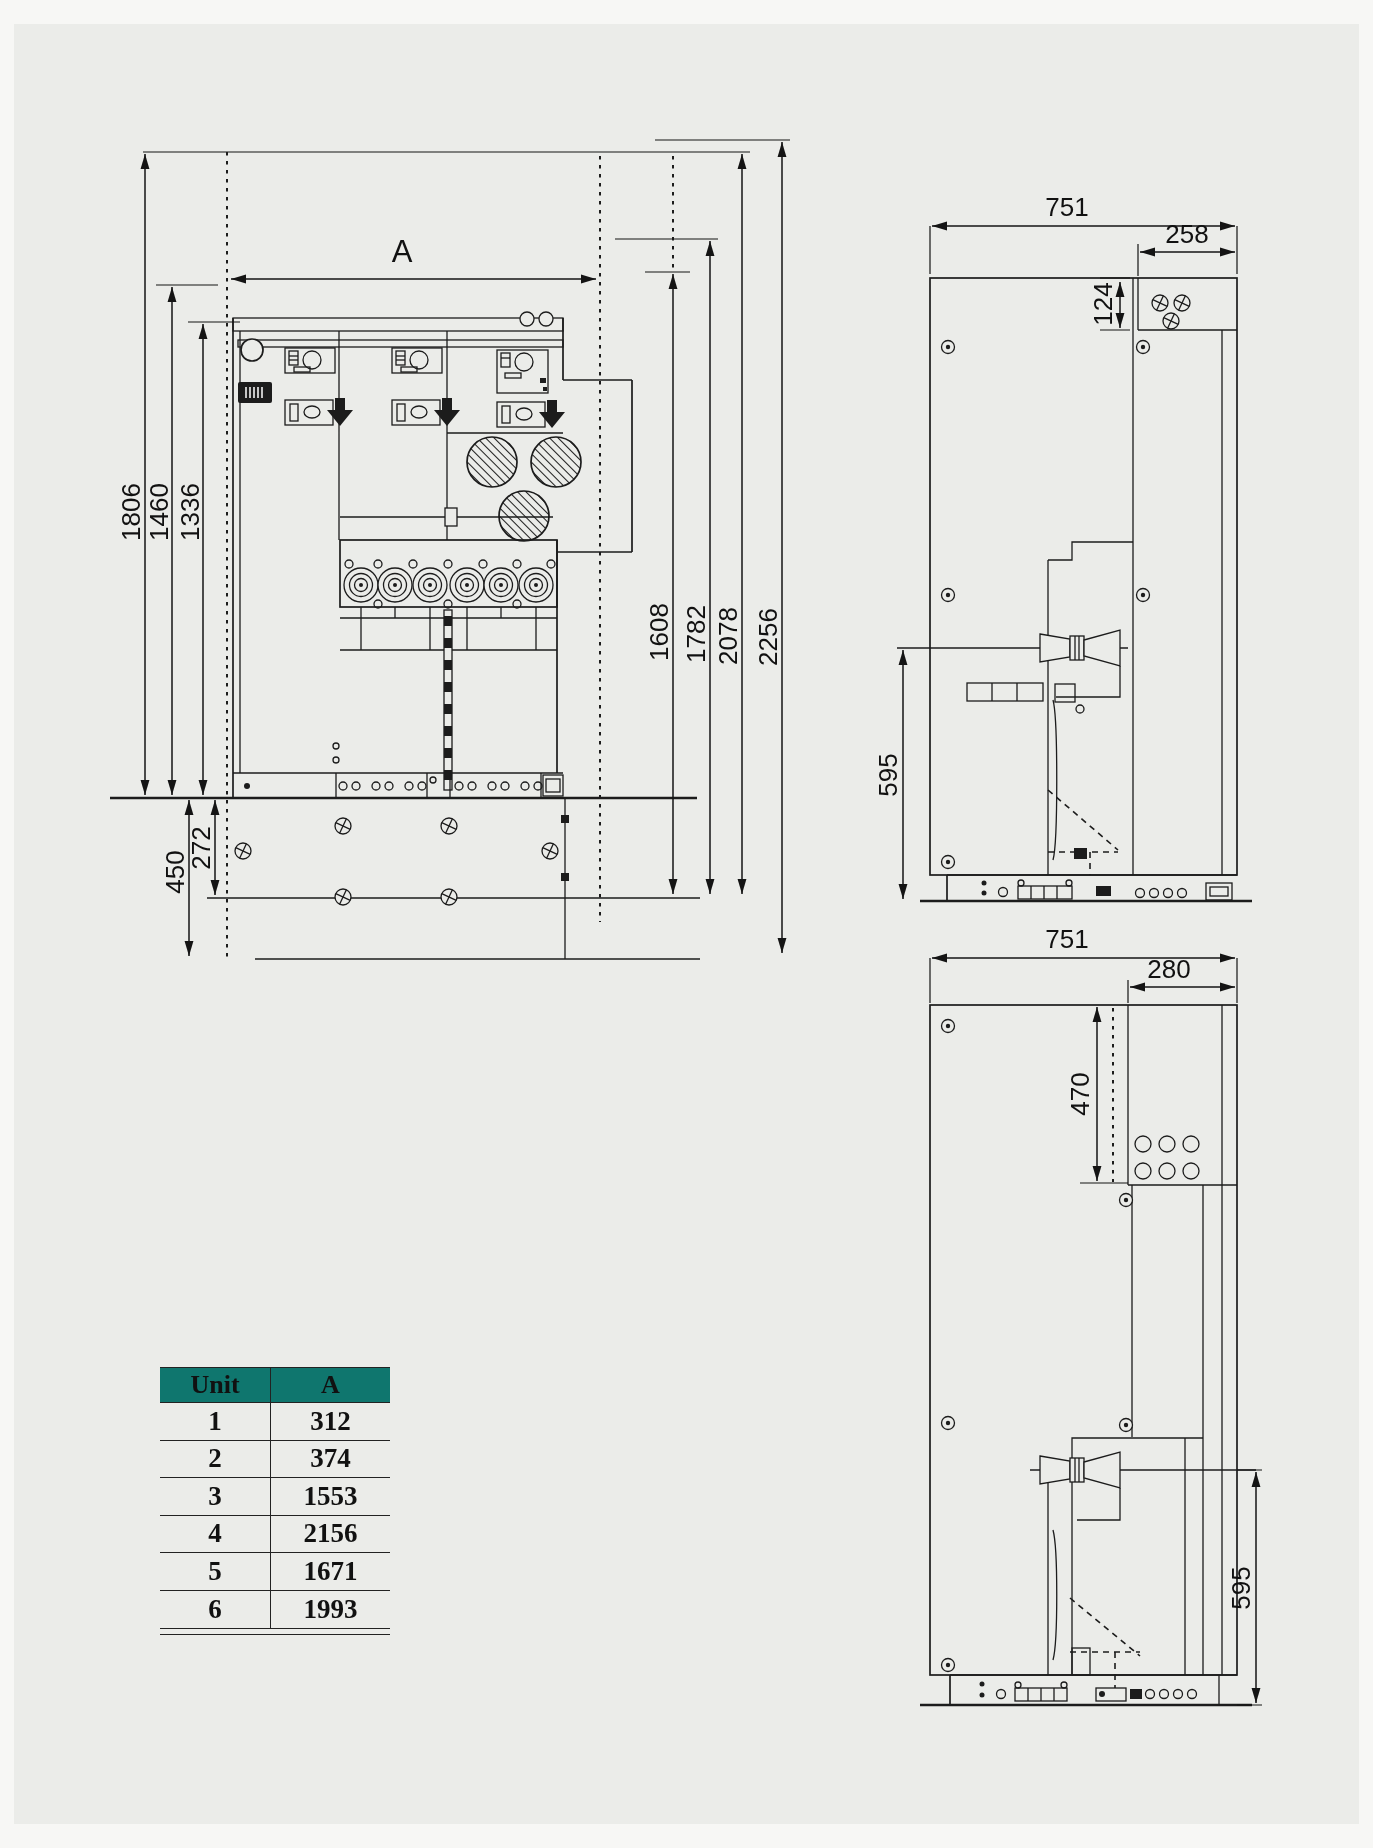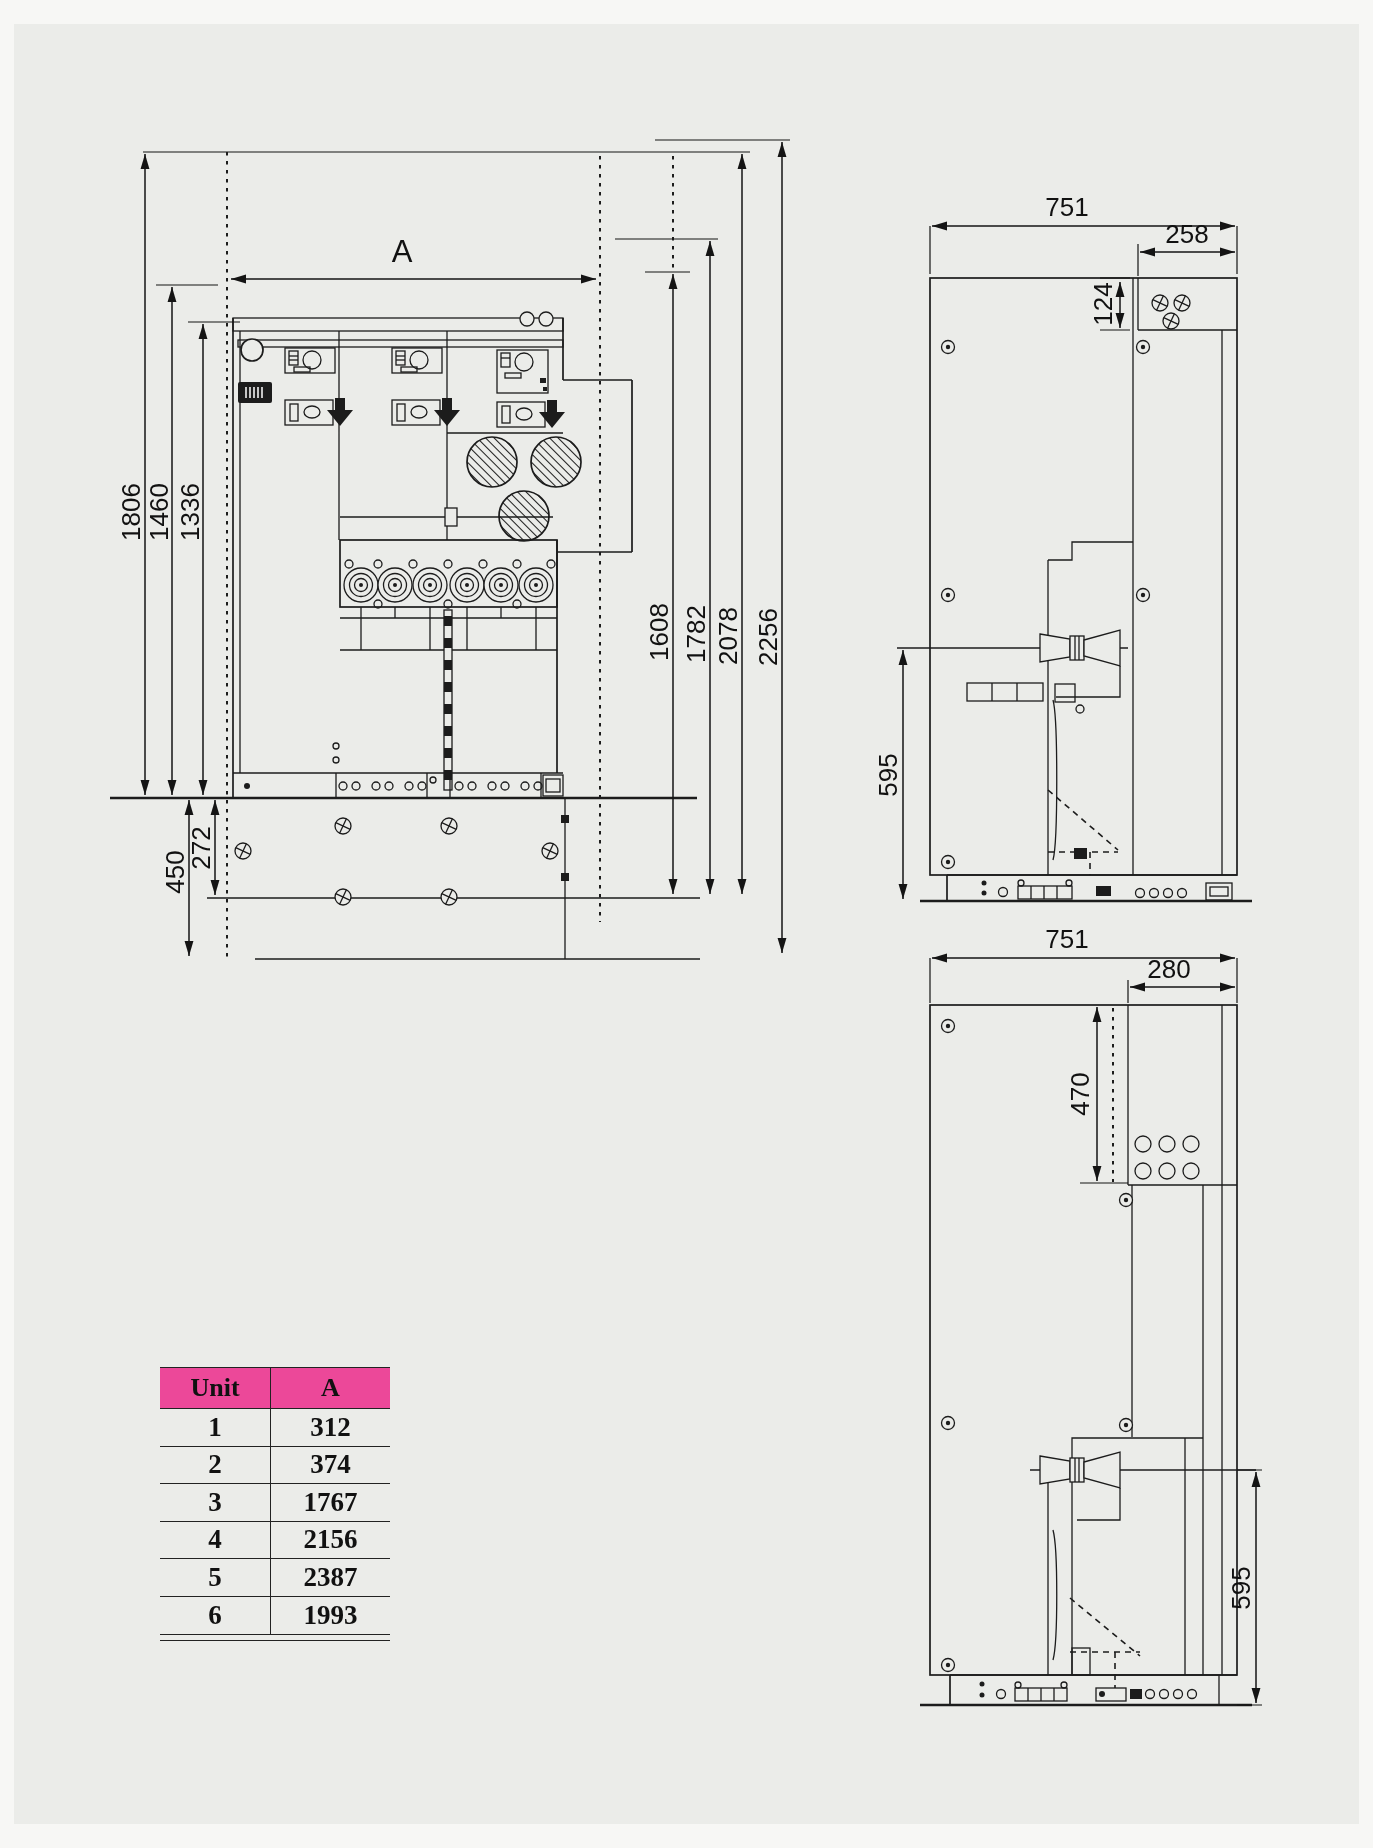--- a/index.html
+++ b/index.html
@@ -20,21 +20,21 @@
   .dim{stroke:#141414;fill:none;stroke-width:1.5px;marker-start:url(#arw);marker-end:url(#arw);}
   .ext{stroke:#141414;fill:none;stroke-width:1.2px;}
   
   .unit-table{position:absolute;left:160px;top:1367px;width:230px;box-sizing:border-box;
     font-family:"Liberation Serif","DejaVu Serif",serif;color:#111;
     border-top:1.7px solid #222;border-bottom:1.7px solid #222;}
   .unit-table::after{content:"";position:absolute;left:0;right:0;bottom:-7px;border-top:1.5px solid #222;}
   .tr{display:flex;height:37.5px;box-sizing:border-box;border-bottom:1.5px solid #222;
     align-items:stretch;text-align:center;font-size:27px;font-weight:700;}
   .tr:last-child{border-bottom:none;}
-  .tr.th{height:41px;background:#ec4899;font-size:26px;}
+  .tr.th{height:35px;background:#0f766e;font-size:26px;}
   .cell{display:flex;align-items:center;justify-content:center;box-sizing:border-box;}
   .c1{width:111px;border-right:1.8px solid #222;}
   .c2{flex:1;}
 </style>
 </head>
 <body>
 
 <div class="page">
   <div class="sheet"></div>
 
@@ -360,28 +360,28 @@
     <div class="tr">
       <div class="cell c1">1</div>
       <div class="cell c2">312</div>
     </div>
     <div class="tr">
       <div class="cell c1">2</div>
       <div class="cell c2">374</div>
     </div>
     <div class="tr">
       <div class="cell c1">3</div>
-      <div class="cell c2">1767</div>
+      <div class="cell c2">1553</div>
     </div>
     <div class="tr">
       <div class="cell c1">4</div>
       <div class="cell c2">2156</div>
     </div>
     <div class="tr">
       <div class="cell c1">5</div>
-      <div class="cell c2">2387</div>
+      <div class="cell c2">1671</div>
     </div>
     <div class="tr">
       <div class="cell c1">6</div>
       <div class="cell c2">1993</div>
     </div>
   </div>
 </div>
 
 </body></html>

